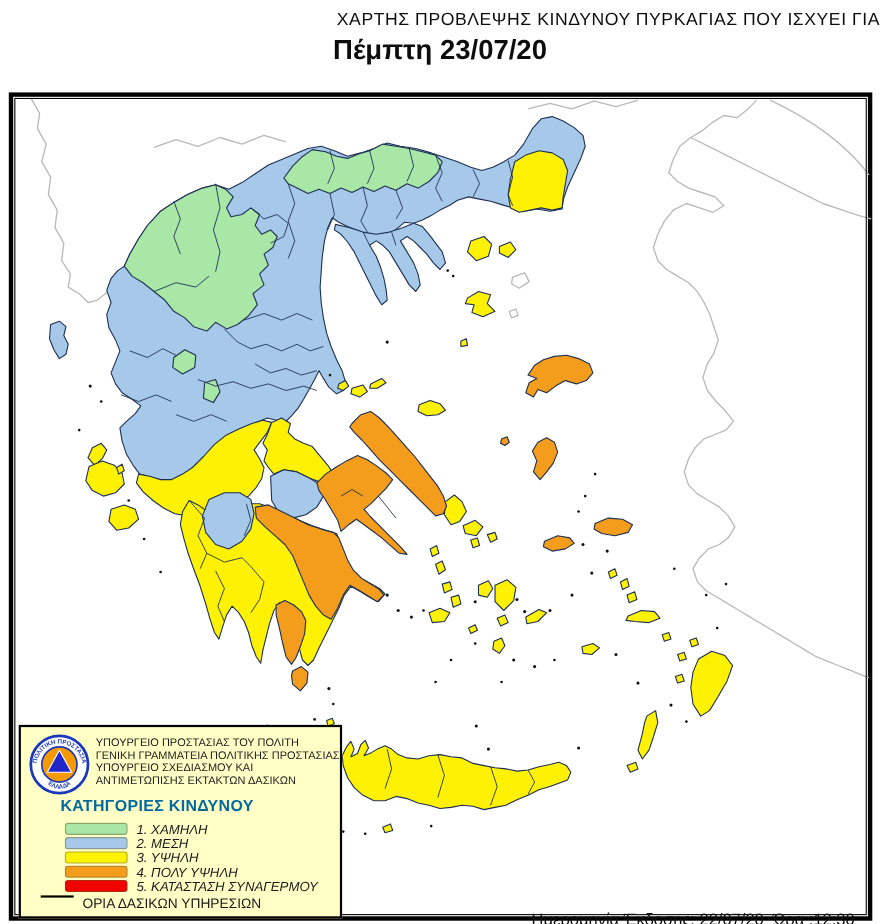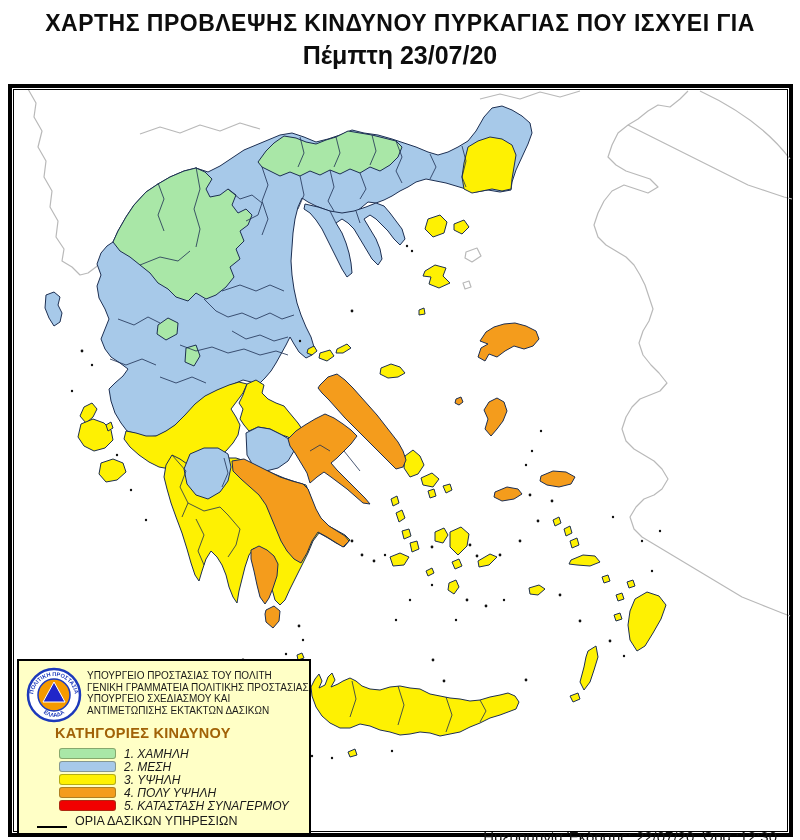--- a/index.html
+++ b/index.html
@@ -1,32 +1,32 @@
 <!DOCTYPE html>
 <html><head>
 <meta charset="utf-8">
 <style>
   html,body{margin:0;padding:0;background:#fff;}
   body{width:800px;height:840px;position:relative;font-family:"Liberation Sans",sans-serif;overflow:hidden;}
   .title{position:absolute;left:0;top:10px;width:800px;text-align:center;color:#0d0d0d;}
-  .title .l1{font-size:23px;font-weight:bold;letter-spacing:.5px;}
+  .title .l1{font-size:16px;font-weight:normal;letter-spacing:.5px;text-align:right;}
   .title .l2{font-size:25px;font-weight:bold;margin-top:4px;}
   .frame{position:absolute;left:8px;top:84px;width:777px;height:745px;border:4px solid #000;background:#fff;}
   .frame-inner{position:absolute;inset:1px;border:1.5px solid #000;pointer-events:none;}
   .map-svg{position:absolute;left:-12px;top:-89px;width:800px;height:840px;}
   .map-svg path{stroke-linejoin:round;}
   .legend{position:absolute;left:5px;top:571px;width:294px;height:176px;background:#ffffc6;border:2px solid #000;box-sizing:border-box;}
   .logo{position:absolute;left:7px;top:6px;width:56px;height:56px;}
   .org{position:absolute;left:68px;top:9px;width:222px;font-size:10px;font-weight:normal;line-height:11.5px;color:#1a1a1a;}
-  .cat-title{position:absolute;left:36px;top:64px;font-size:14.5px;font-weight:bold;color:#a16207;letter-spacing:.3px;}
+  .cat-title{position:absolute;left:36px;top:64px;font-size:14.5px;font-weight:bold;color:#0369a1;letter-spacing:.3px;}
   .rows{position:absolute;left:40px;top:86px;}
   .row{display:flex;align-items:center;height:13px;margin-bottom:0;font-style:italic;}
   .swatch{width:57px;height:11px;border-radius:3px;border:1px solid rgba(90,90,40,.45);box-sizing:border-box;margin-right:8px;}
   .row-label{font-size:12px;color:#1a1a1a;white-space:nowrap;}
-  .boundary-row{position:absolute;left:18px;top:153px;display:flex;align-items:flex-end;}
+  .boundary-row{position:absolute;left:18px;top:153px;display:flex;align-items:flex-start;}
   .bline{width:30px;height:2px;background:#000;margin-right:8px;}
   .bl-label{font-size:12.5px;color:#1a1a1a;}
   .footer{position:absolute;right:12px;top:694px;text-align:right;color:#111;font-size:15px;line-height:22px;white-space:pre;}
 </style>
 </head>
 <body>
 
 <div class="title">
   <div class="l1">ΧΑΡΤΗΣ ΠΡΟΒΛΕΨΗΣ ΚΙΝΔΥΝΟΥ ΠΥΡΚΑΓΙΑΣ ΠΟΥ ΙΣΧΥΕΙ ΓΙΑ</div>
   <div class="l2">Πέμπτη 23/07/20</div>

